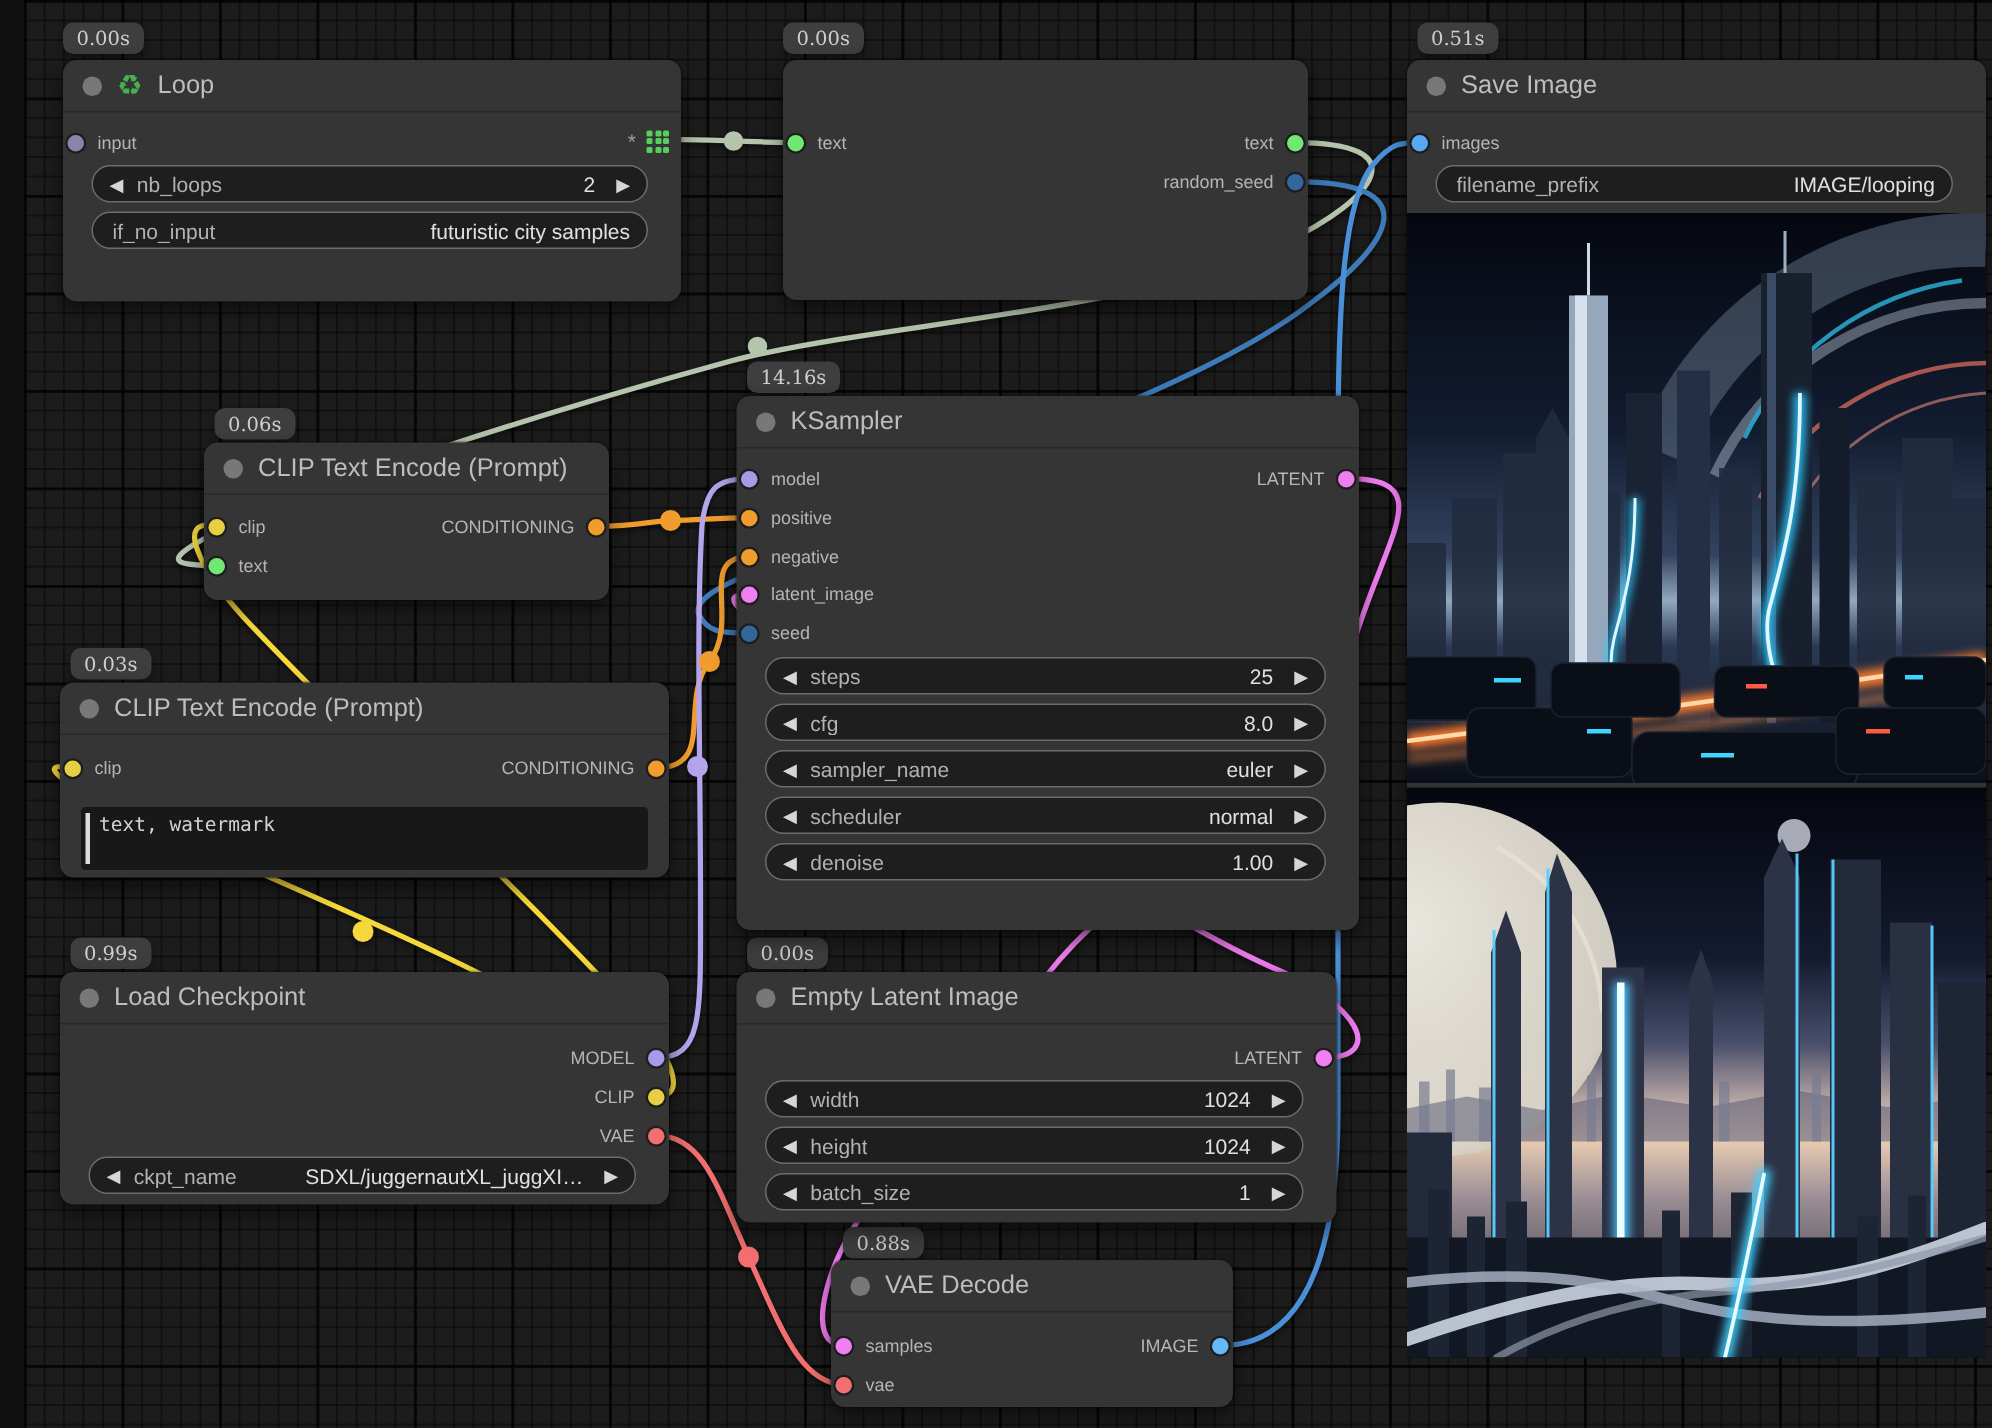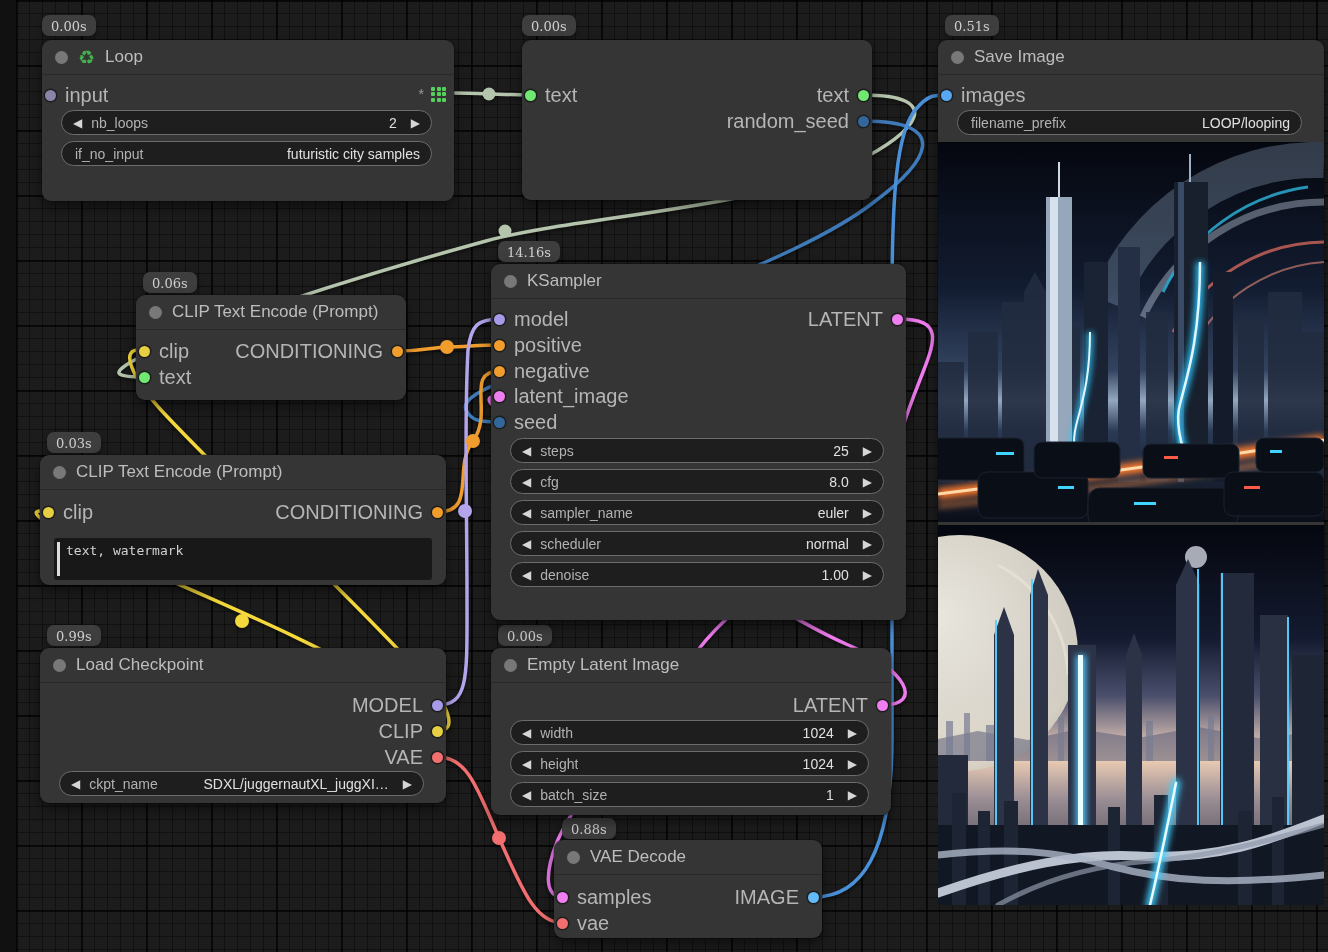--- a/index.html
+++ b/index.html
@@ -20,21 +20,21 @@
   .node{position:absolute;z-index:2;background:#353535;border-radius:9px;
     box-shadow:0 6px 14px rgba(0,0,0,.5),0 0 0 1px rgba(0,0,0,.22);color:#c8c8c8;}
   .node-header{height:34px;display:flex;align-items:center;gap:10px;padding:0 13px;
     border-bottom:1px solid rgba(0,0,0,.22);}
   .collapse-dot{width:13px;height:13px;border-radius:50%;background:#787878;flex:0 0 auto;}
   .node-title{font-size:17px;color:#bdbdbd;white-space:nowrap;}
   .badge{position:absolute;z-index:2;background:#3e3e3e;border-radius:7px;height:20px;
     padding:1px 9px 0;font-family:"DejaVu Serif",serif;font-size:13px;color:#cfcfcf;
     display:flex;align-items:center;box-shadow:0 2px 5px rgba(0,0,0,.4);}
   .port{position:absolute;height:22px;display:flex;align-items:center;gap:9px;
-    font-size:20px;color:#b5b5b5;white-space:nowrap;}
+    font-size:12px;color:#b5b5b5;white-space:nowrap;}
   .port.in{left:3px;}
   .port.out{right:3px;flex-direction:row-reverse;}
   .pdot{width:11px;height:11px;border-radius:50%;box-shadow:0 0 0 1.5px rgba(0,0,0,.45);flex:0 0 auto;}
   .widget{position:absolute;left:19px;right:22px;height:25px;background:#1e1e1e;
     border:1px solid #6c6c6c;border-radius:13px;display:flex;align-items:center;
     padding:0 11px;font-size:14px;color:#b2b2b2;box-sizing:border-box;white-space:nowrap;}
   .arr{color:#d6d6d6;font-size:12px;line-height:1;}
   .w-label{margin-left:9px;overflow:hidden;text-overflow:ellipsis;}
   .w-value{margin-left:auto;color:#e0e0e0;}
   .combo .w-value{margin-right:14px;}
@@ -320,21 +320,21 @@
     <div class="node-header">
       <span class="collapse-dot"></span>
       <span class="node-title">Save Image</span>
     </div>
     <div class="port in" style="top:44px">
       <span class="pdot" style="background:#57a8f0"></span>
       <span>images</span>
     </div>
     <div class="widget textw" style="top:70px">
       <span class="w-label">filename_prefix</span>
-      <span class="w-value">LOOP/looping</span>
+      <span class="w-value">IMAGE/looping</span>
     </div>
 
     <div class="preview" style="top:102px;height:380px">
       <svg viewBox="0 0 386 380" preserveAspectRatio="none">
         <defs>
           <linearGradient id="sky1" x1="0" y1="0" x2="0" y2="1">
             <stop offset="0" stop-color="#05070f"></stop>
               <stop offset="0.38" stop-color="#121c30"></stop>
             <stop offset="0.60" stop-color="#33435f"></stop>
               <stop offset="0.68" stop-color="#93a7bf"></stop>

